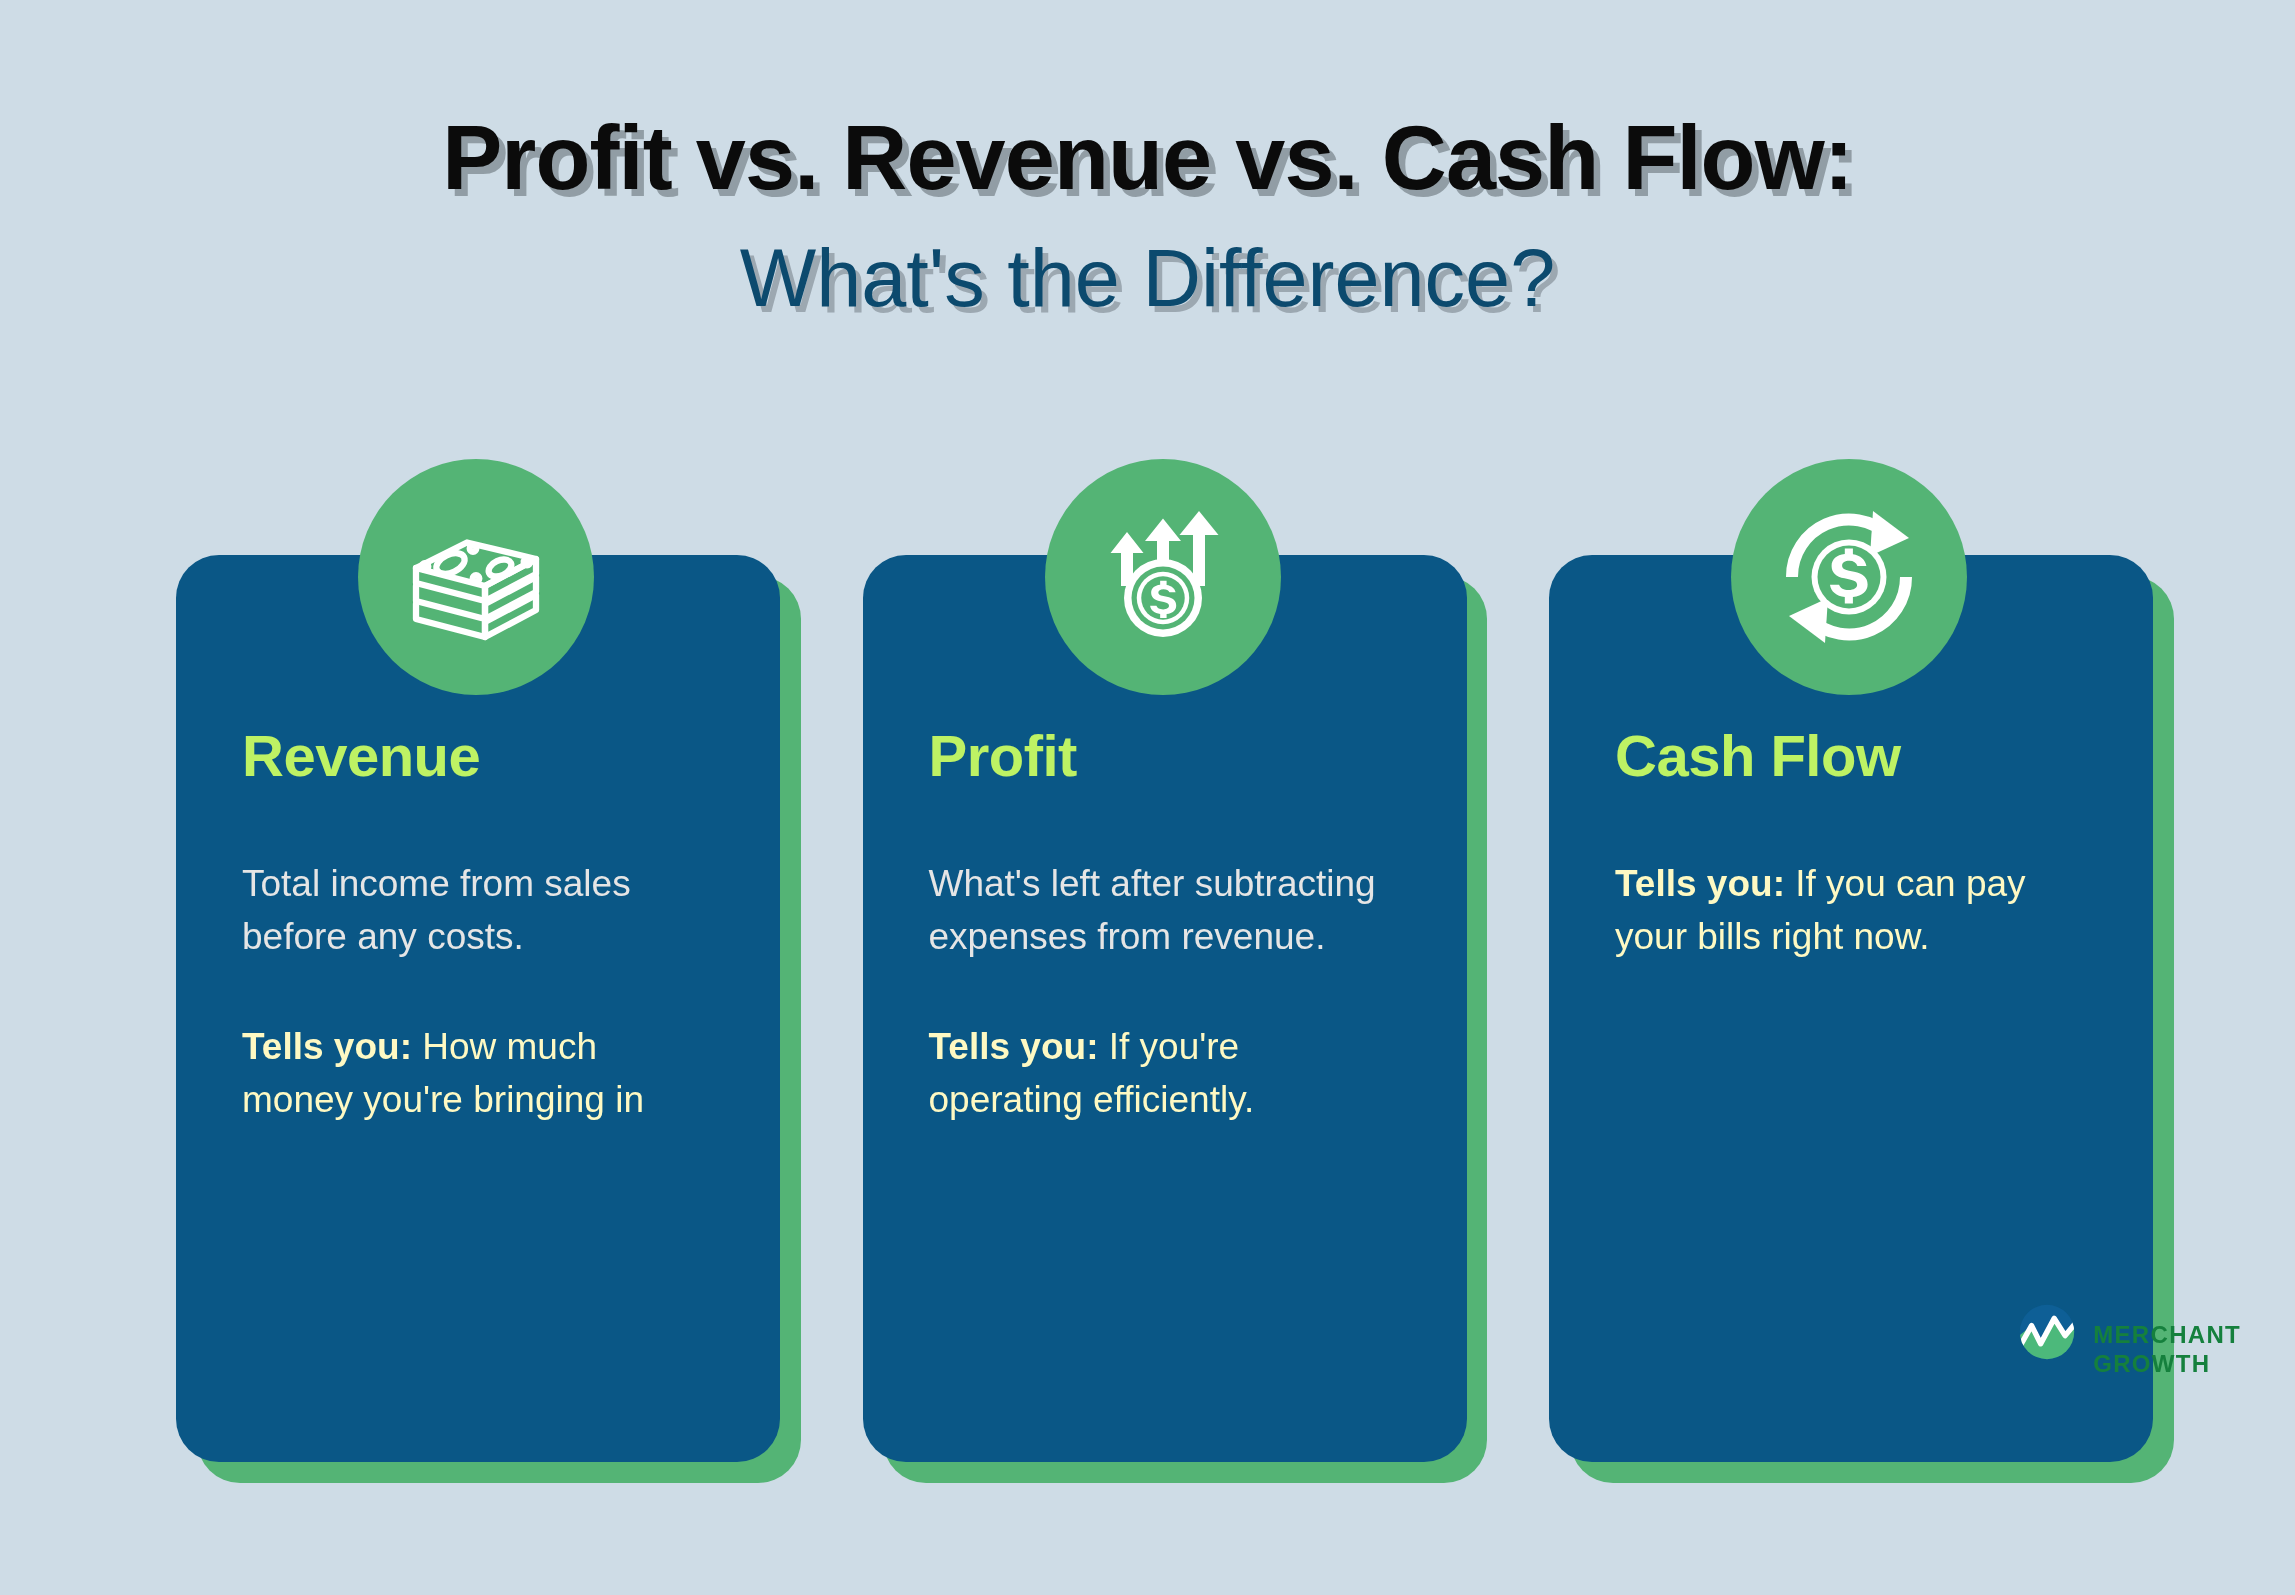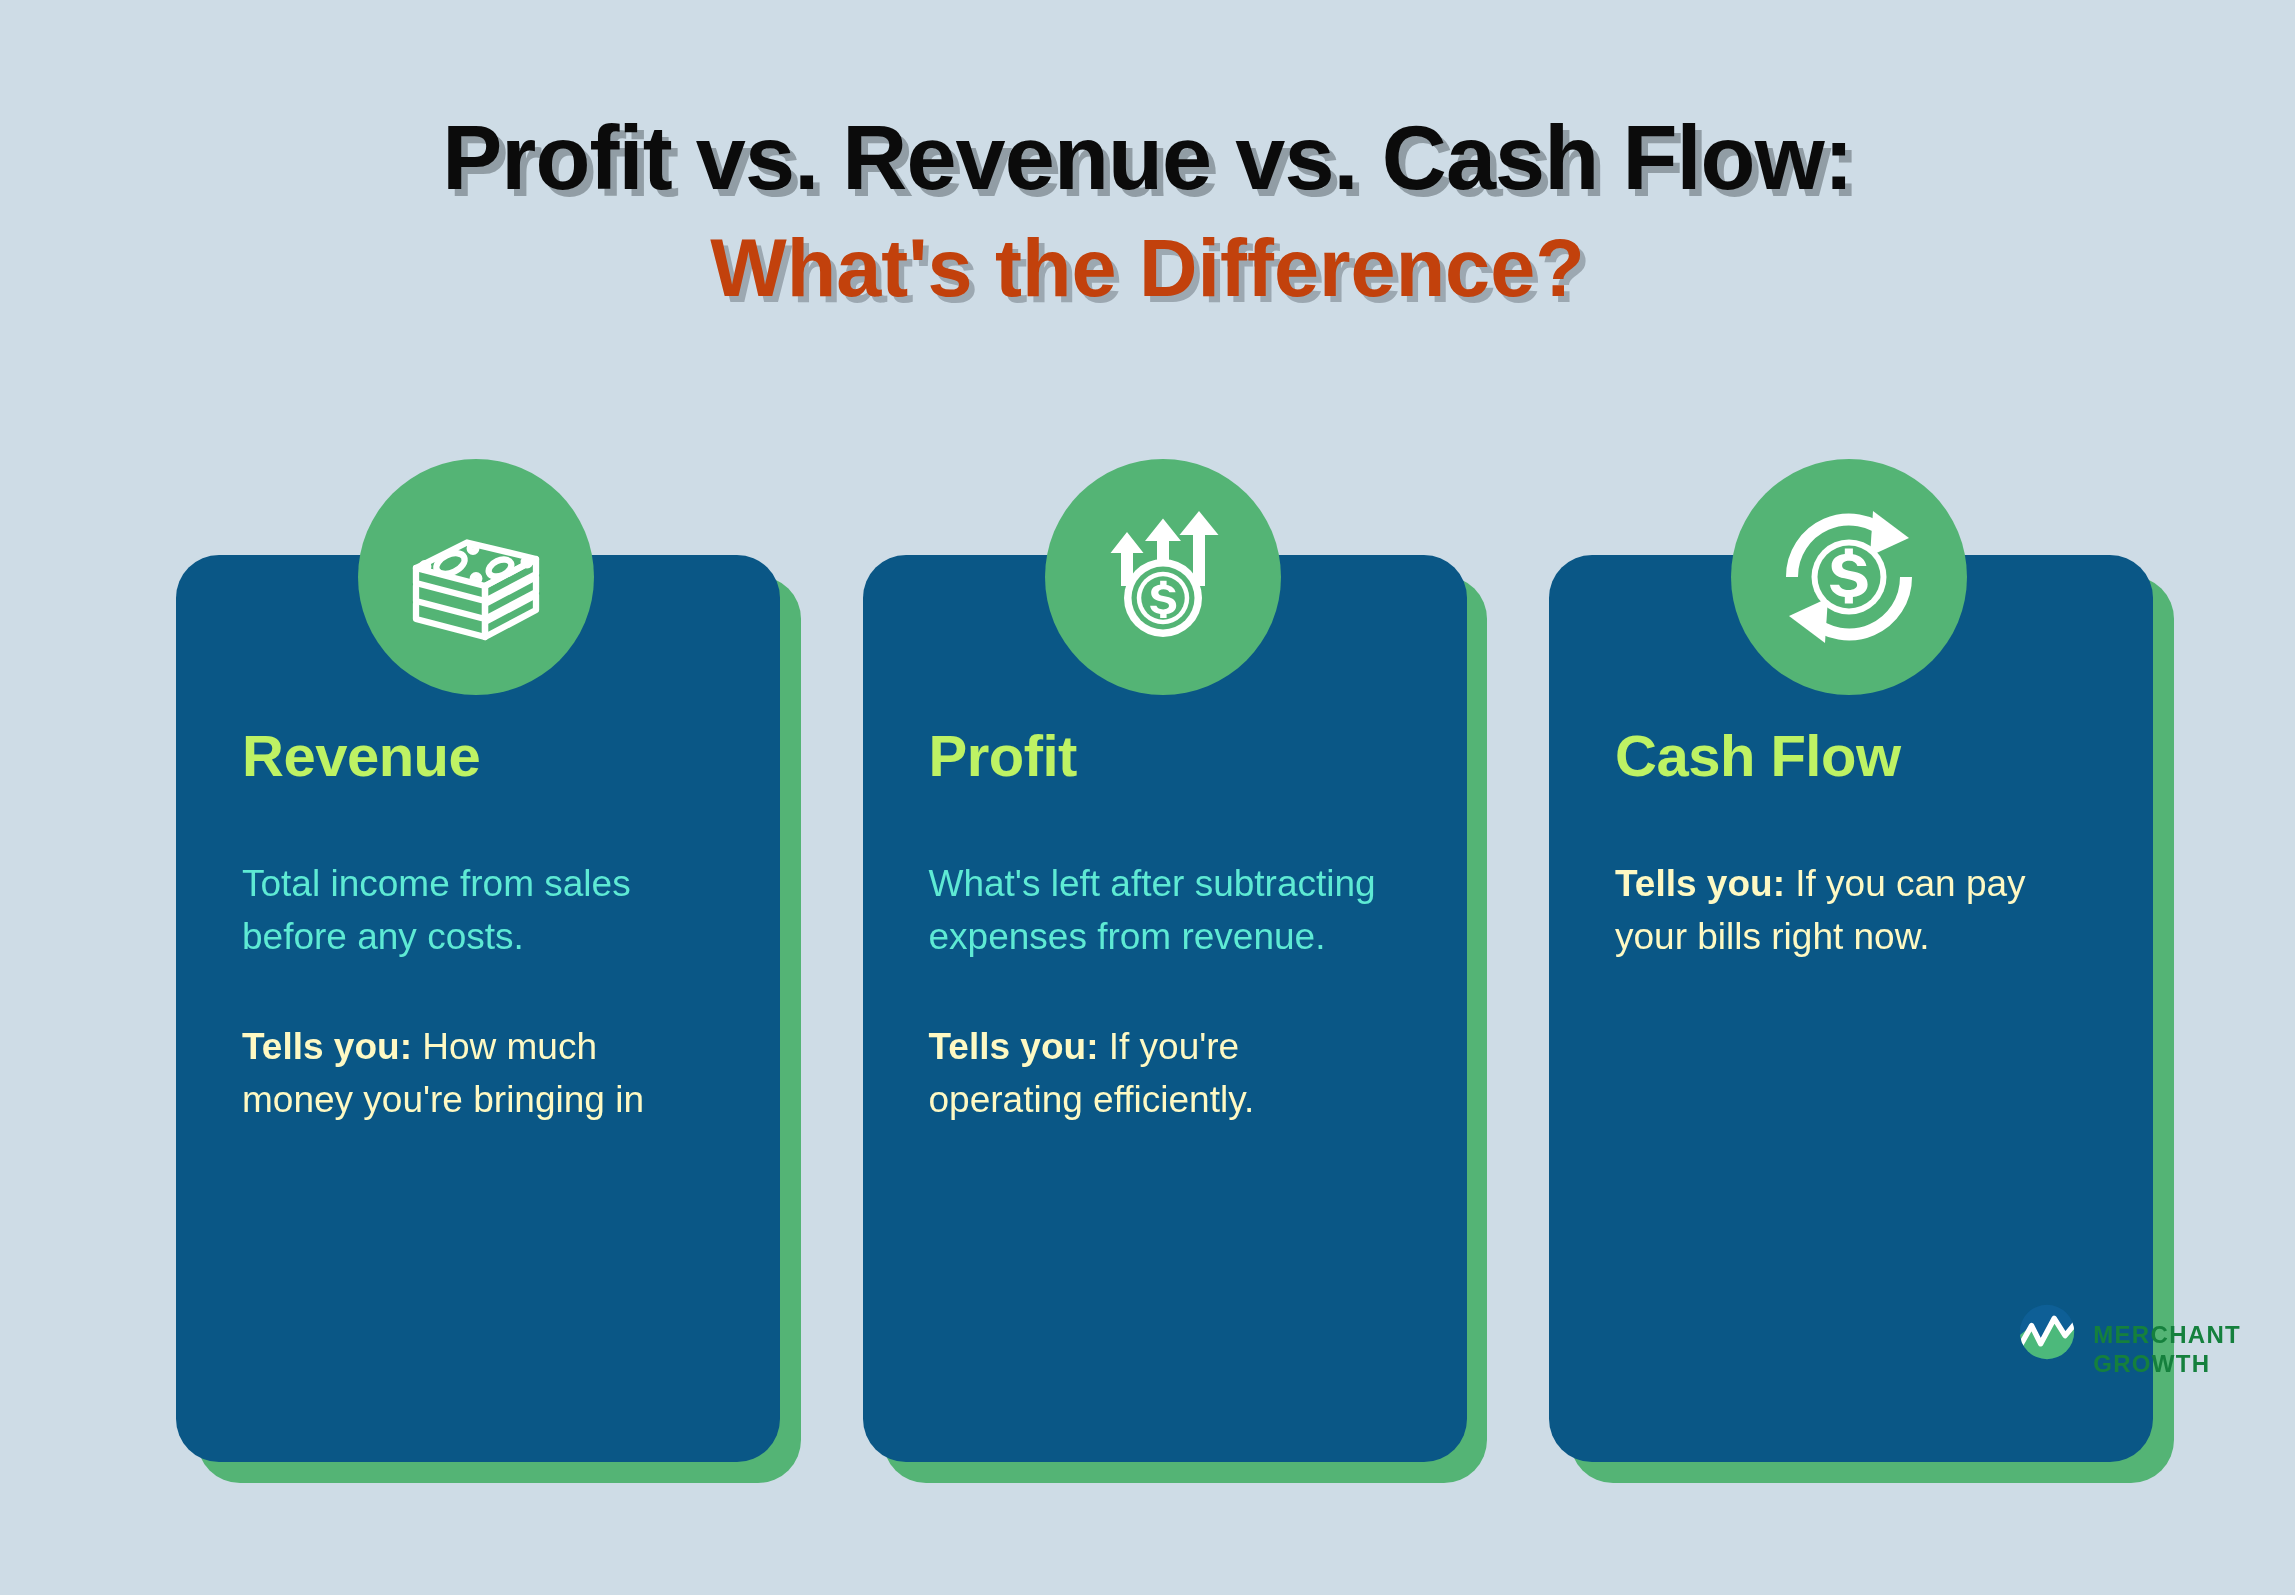--- a/index.html
+++ b/index.html
@@ -26,24 +26,24 @@
   #title {
     font-size:90px;
     font-weight:bold;
     letter-spacing:-0.9px;
     color:#0b0b0b;
     line-height:1.05;
     text-shadow:6.6px 6.6px 0 rgba(95,105,112,0.55);
     white-space:nowrap;
   }
   #subtitle {
-    margin-top:20px;
+    margin-top:30px;
     font-size:81px;
-    font-weight:700;
-    color:#c2410c;
+    font-weight:400;
+    color:#0c4a6e;
     line-height:1.05;
     text-shadow:5.6px 5.6px 0 rgba(95,105,112,0.45);
     white-space:nowrap;
   }
 
   
   #cards {
     position:absolute;
     left:176px; top:555px;
     width:1977px; height:928px;
@@ -72,21 +72,21 @@
   }
   .card-title {
     color:#bef264;
     font-size:58px;
     font-weight:bold;
     letter-spacing:-0.5px;
     line-height:1.0;
     margin-bottom:73px;
   }
   .card-desc {
-    color:#5eead4;
+    color:#e5e5e5;
     font-size:37px;
     font-weight:300;
     line-height:1.42;
     margin-bottom:58px;
   }
   .card-tells {
     color:#fef9c3;
     font-size:37px;
     font-weight:300;
     line-height:1.42;

